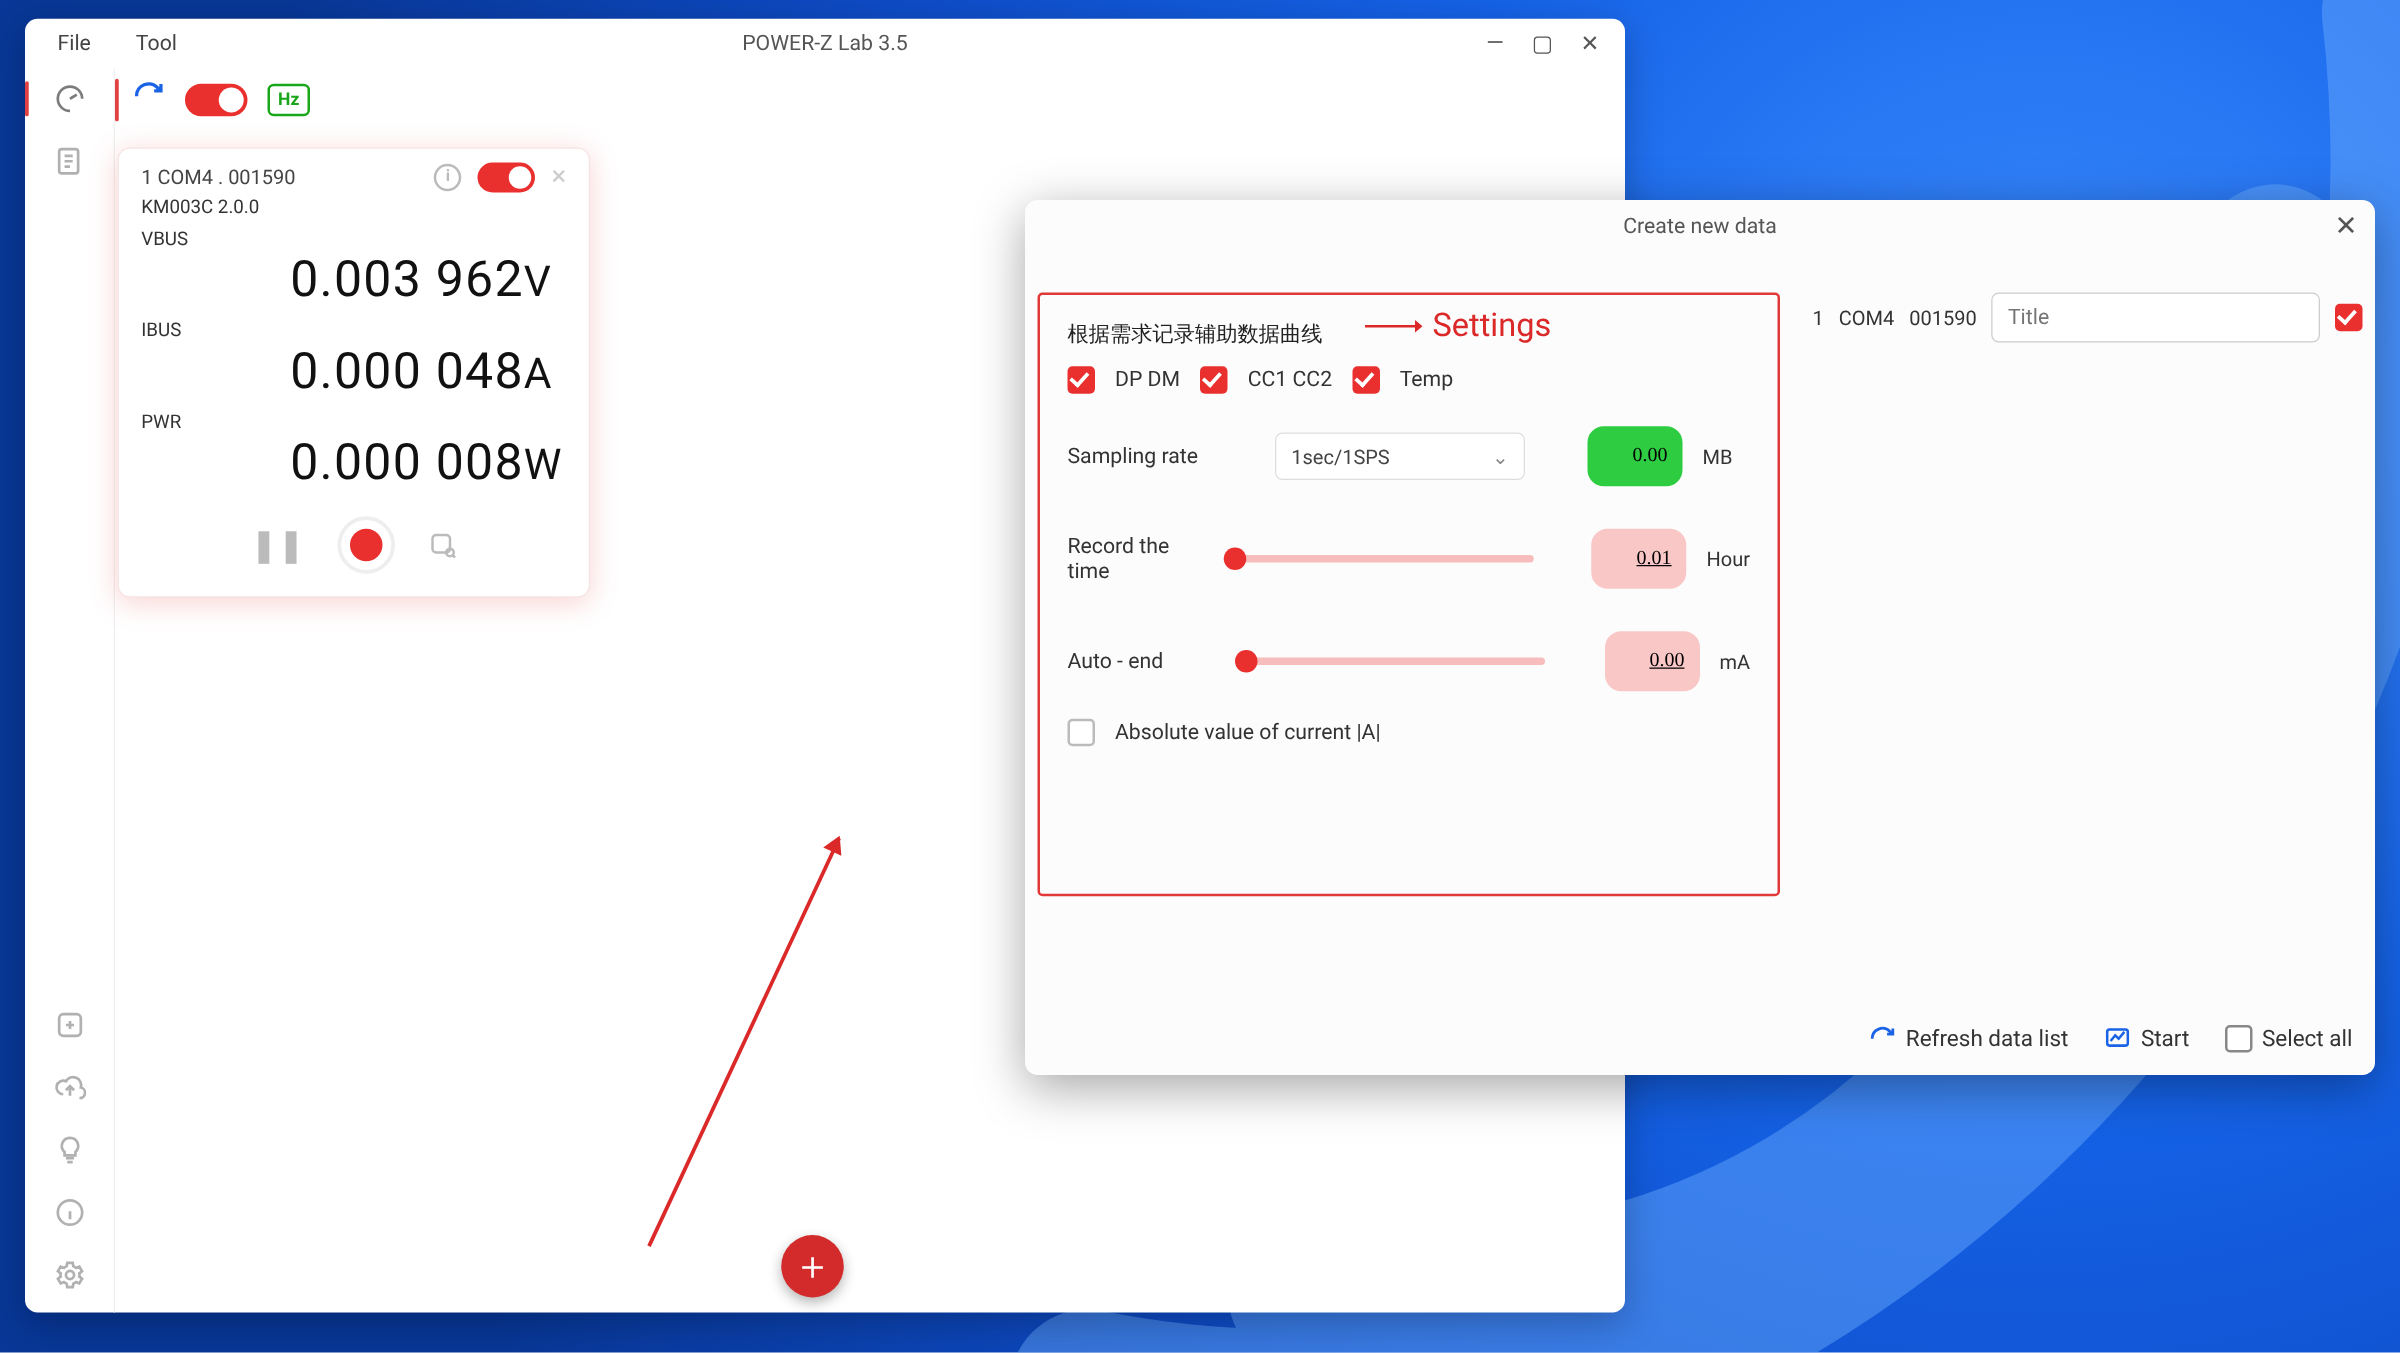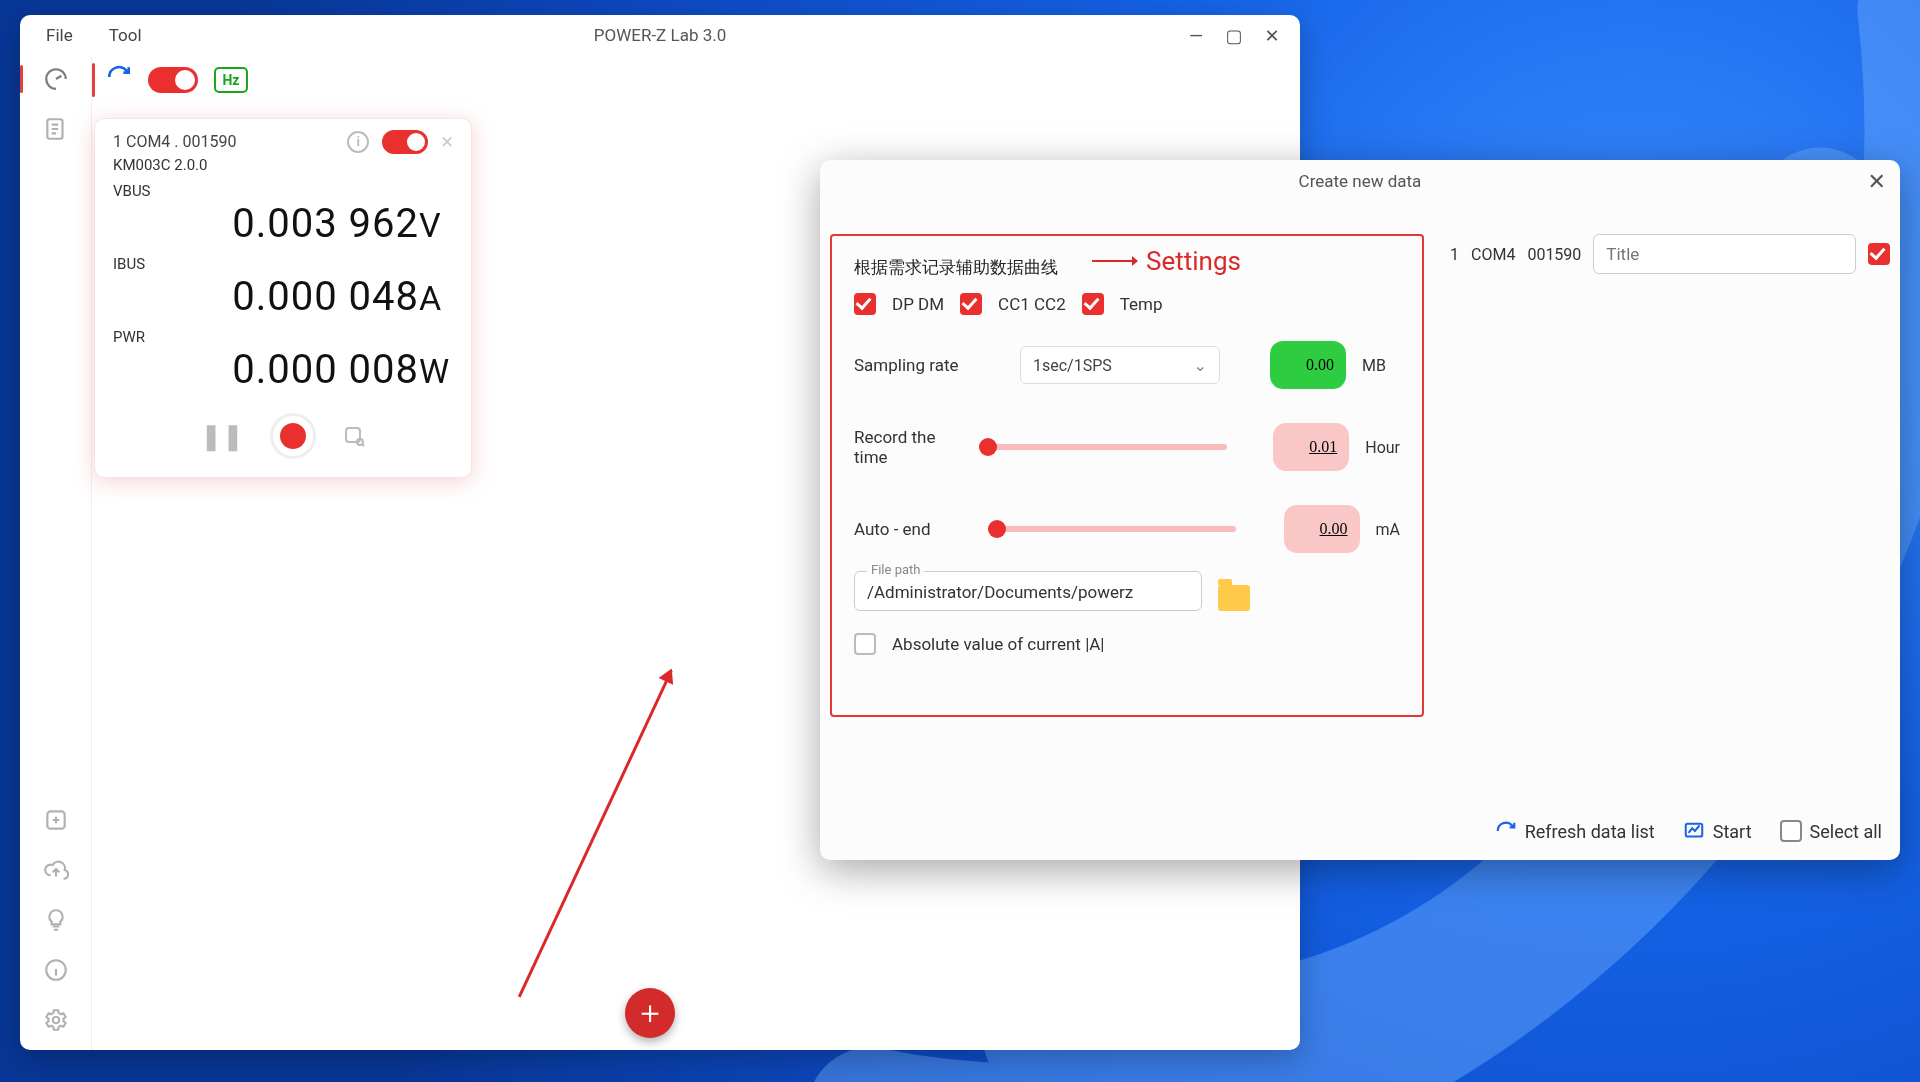--- a/index.html
+++ b/index.html
@@ -125,21 +125,21 @@
     <path d="M560 60 A 420 420 0 0 1 60 520"></path>
     <path d="M520 140 A 320 320 0 0 1 140 500"></path>
     <path d="M480 210 A 230 230 0 0 1 210 470"></path>
   </g>
 </svg>
 
 <div class="main-window">
   <div class="titlebar">
     <span class="menu-item">File</span>
     <span class="menu-item">Tool</span>
-    <span class="title">POWER-Z Lab 3.0</span>
+    <span class="title">POWER-Z Lab 3.5</span>
     <div class="win-ctrls">
       <span class="win-btn">—</span>
       <span class="win-btn">▢</span>
       <span class="win-btn">✕</span>
     </div>
   </div>
 
   <div class="body-row">
     <div class="left-rail">
       <div class="rail-icon active">
@@ -308,27 +308,20 @@
       <div class="set-row" style="margin-top:34px;">
         <span class="field-lbl" style="width:140px">Auto - end</span>
         <div class="slider">
             <span class="thumb"></span>
           </div>
         <span style="width:18px"></span>
         <span class="pill pink">0.00</span>
         <span class="unit-t">mA</span>
       </div>
 
-      <div class="set-row" style="margin-top:18px; align-items:flex-end;">
-        <div class="filepath-wrap">
-          <legend>File path</legend>
-          <input type="text" value="/Administrator/Documents/powerz" style="">
-        </div>
-        <span class="folder-ic"></span>
-      </div>
 
       <div class="set-row" style="margin-top:22px;">
         <span class="chk empty"></span>
         <span>Absolute value of current |A|</span>
       </div>
     </div>
 
     <div class="dlg-right">
       <span>1</span>
       <span>COM4</span>

